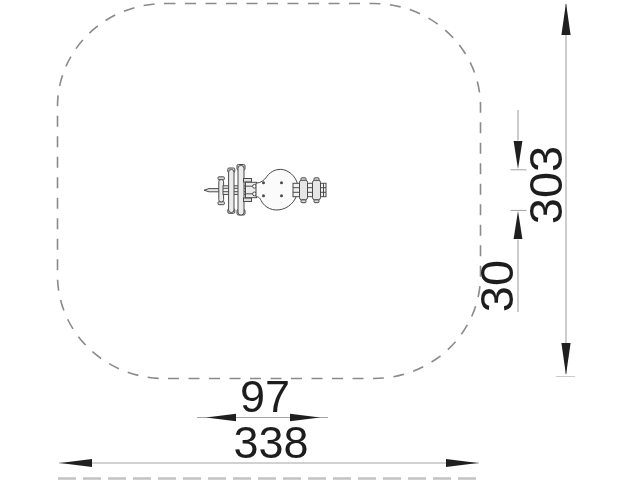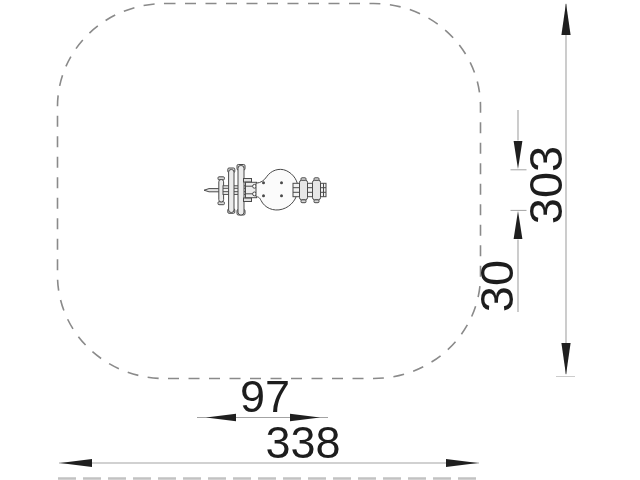--- a/index.html
+++ b/index.html
@@ -112,19 +112,19 @@
       <line x1="518" y1="239.5" x2="518" y2="312" stroke="#a3a3a3" stroke-width="1.1"></line>
       <polygon points="518,169 513.6,141 522.4,141" fill="#1f1f1f"></polygon>
       <polygon points="518,211 513.6,239 522.4,239" fill="#1f1f1f"></polygon>
       <line x1="510.5" y1="169.8" x2="526.5" y2="169.8" stroke="#a3a3a3" stroke-width="1"></line>
       <line x1="510.5" y1="210.4" x2="526.5" y2="210.4" stroke="#a3a3a3" stroke-width="1"></line>
     </g>
   </svg>
 
   <div class="dim-label" style="left:265px; top:396px;">97</div>
 
-  <div class="dim-label" style="left:271px; top:442px;margin-left:32px;">338</div>
+  <div class="dim-label" style="left:271px; top:442px;">338</div>
 
   <div class="dim-label vertical" style="left:545px; top:185px; font-size:47px;">303</div>
 
   <div class="dim-label vertical" style="left:496px; top:286px; font-size:47px;">30</div>
 
 </div>
 
 </body></html>

